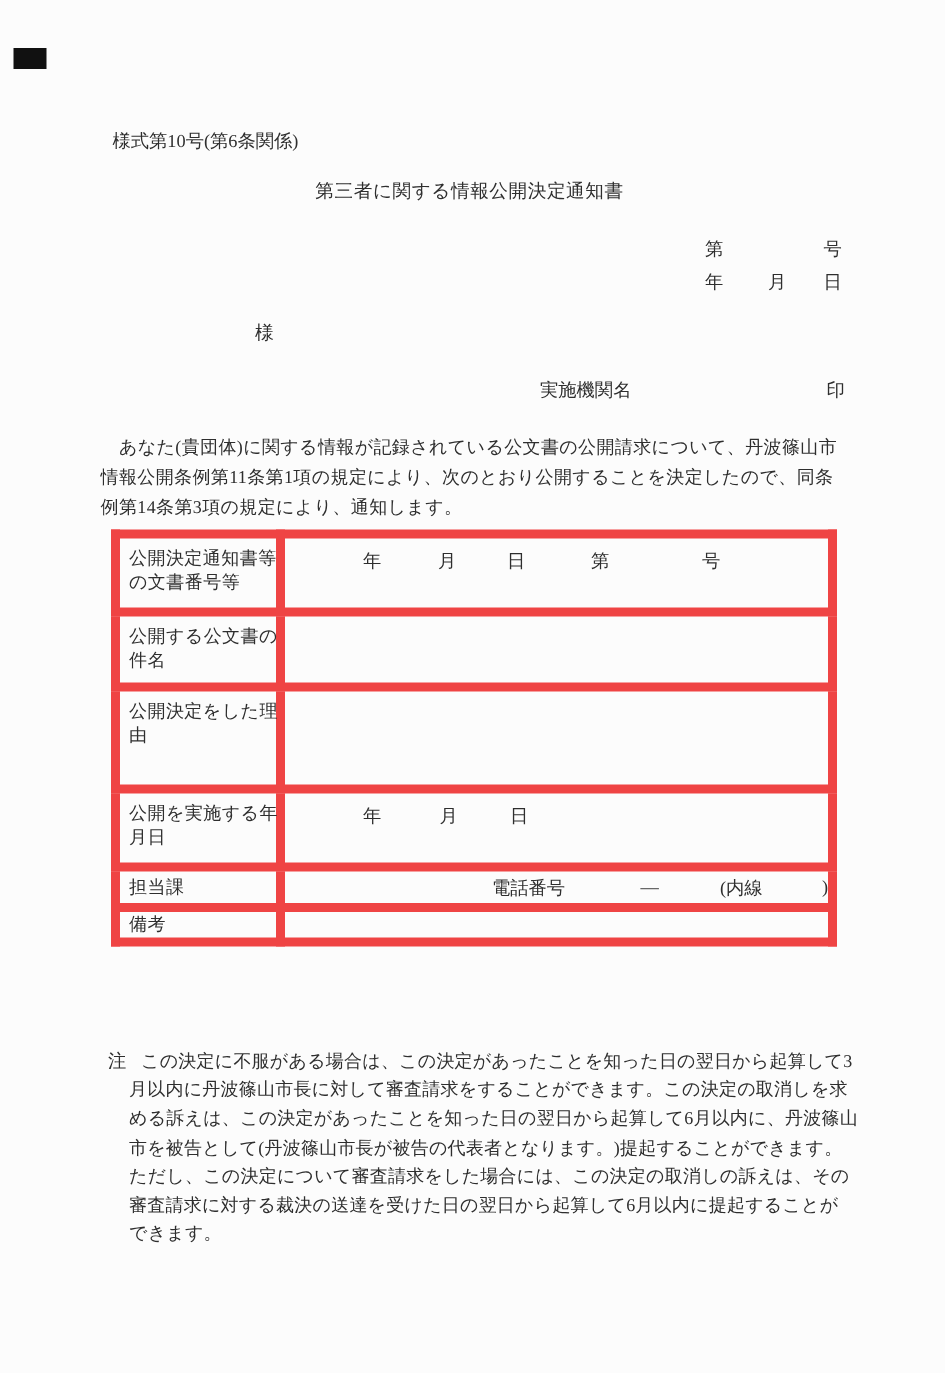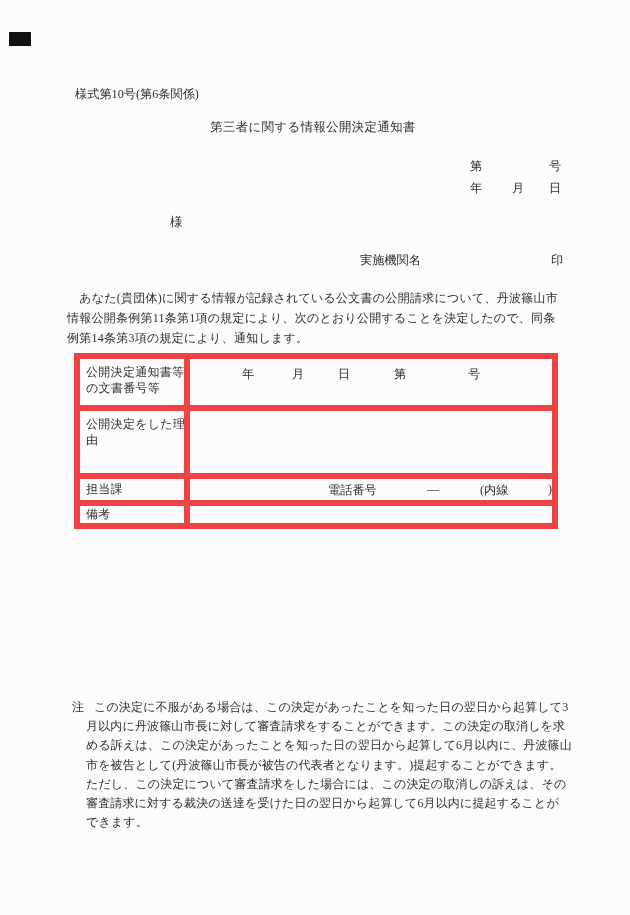--- a/index.html
+++ b/index.html
@@ -126,30 +126,56 @@
     <td>
       <div class="vwrap">
         <span class="tok" style="left:52px">年</span>
         <span class="tok" style="left:102px">月</span>
         <span class="tok" style="left:148px">日</span>
         <span class="tok" style="left:204px">第</span>
         <span class="tok" style="left:278px">号</span>
       </div>
     </td>
   </tr>
+  <tr class="r2">
+    <td class="label-cell">
+      <div class="lab">
+        <div>公開する公文書の</div>
+        <div>件名</div>
+      </div>
+    </td>
+    <td>
+          <div class="vwrap"></div>
+        </td>
+  </tr>
   <tr class="r4">
     <td class="label-cell">
       <div class="lab">
         <div>公開決定をした理</div>
         <div>由</div>
       </div>
     </td>
     <td>
           <div class="vwrap"></div>
         </td>
+  </tr>
+  <tr class="r5">
+    <td class="label-cell">
+      <div class="lab">
+        <div>公開を実施する年</div>
+        <div>月日</div>
+      </div>
+    </td>
+    <td>
+      <div class="vwrap">
+        <span class="tok" style="left:52px">年</span>
+        <span class="tok" style="left:103px">月</span>
+        <span class="tok" style="left:150px">日</span>
+      </div>
+    </td>
   </tr>
   <tr class="r6 slim">
     <td class="label-cell">
       <div class="lab">
         <div>担当課</div>
       </div>
     </td>
     <td>
       <div class="vwrap">
         <span class="tok" style="left:138px">電話番号</span>

